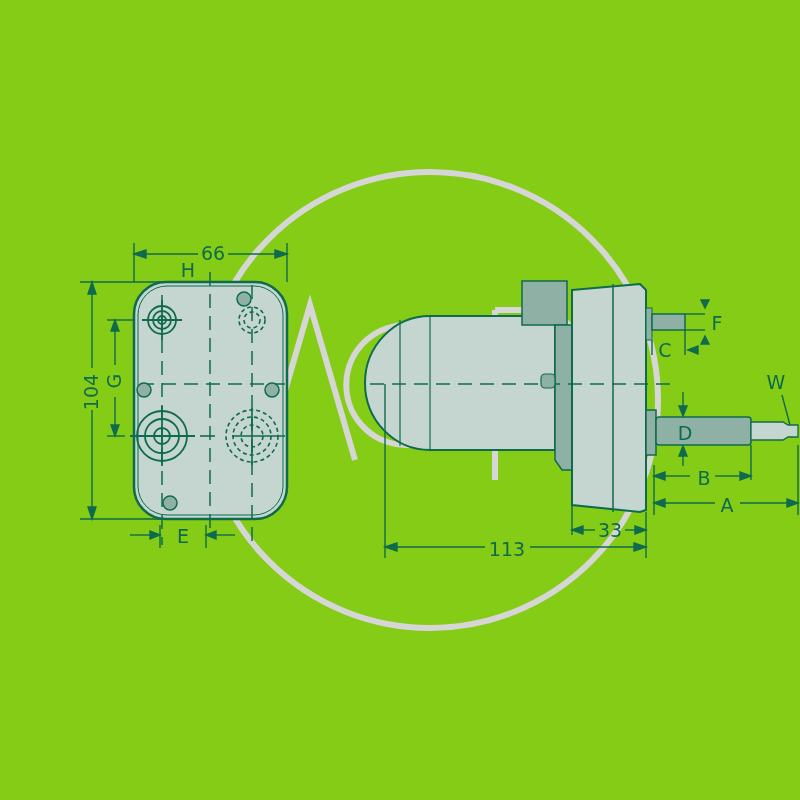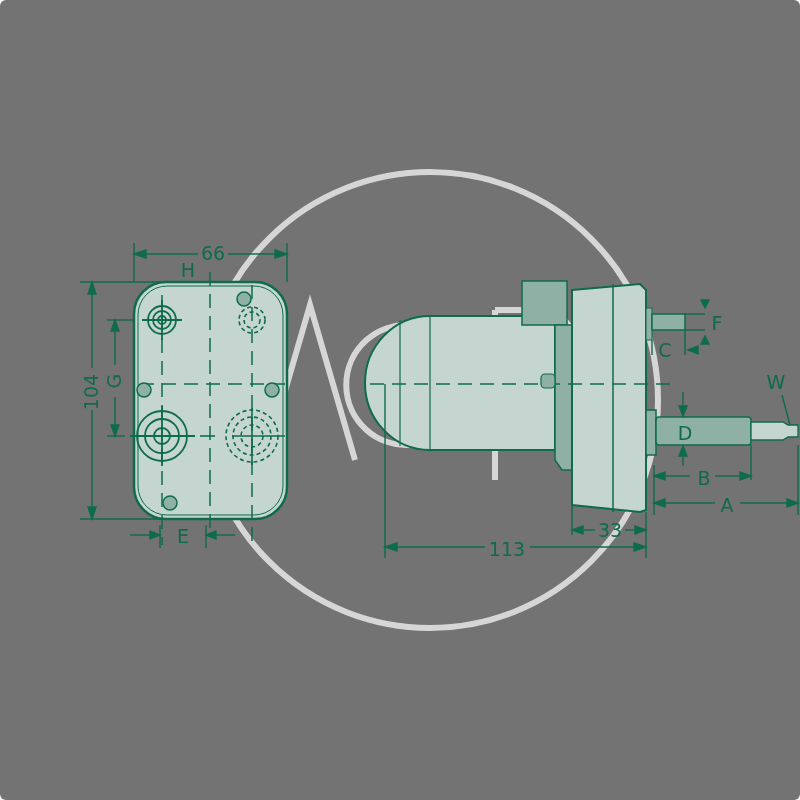--- a/index.html
+++ b/index.html
@@ -1,16 +1,16 @@
 <!DOCTYPE html>
 <html><head>
 <meta charset="utf-8">
 <style>
   html,body{margin:0;padding:0;background:#ffffff;}
-  #canvas{position:relative;width:800px;height:800px;overflow:hidden;background:#737373;border-radius:6px;}
+  #canvas{position:relative;width:800px;height:800px;overflow:hidden;background:#84cc16;}
   svg{position:absolute;left:0;top:0;}
   .lbl{font-family:"DejaVu Sans","Liberation Sans",sans-serif;fill:#0f6b4d;font-size:19px;}
 </style>
 </head>
 <body>
 
 <div id="canvas">
 <svg width="800" height="800" viewBox="0 0 800 800">
 
   <g fill="none" stroke="#d6d6d6" stroke-width="6">

